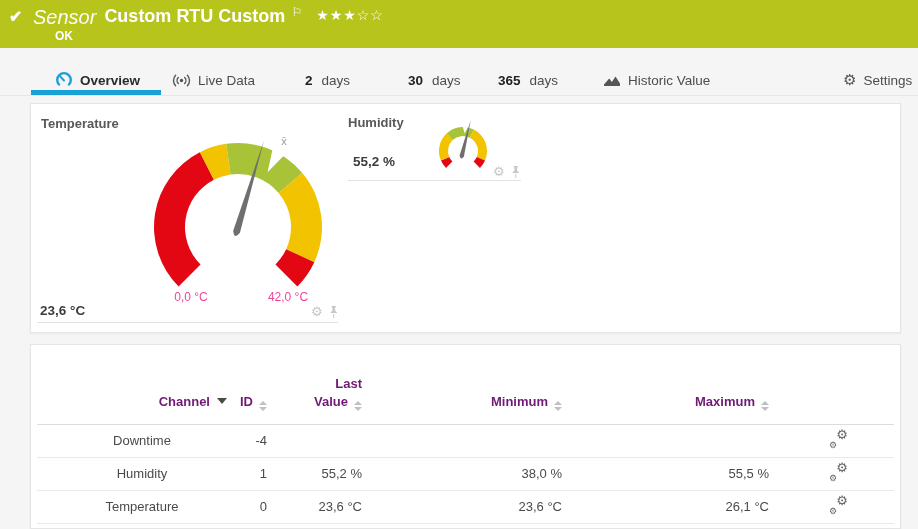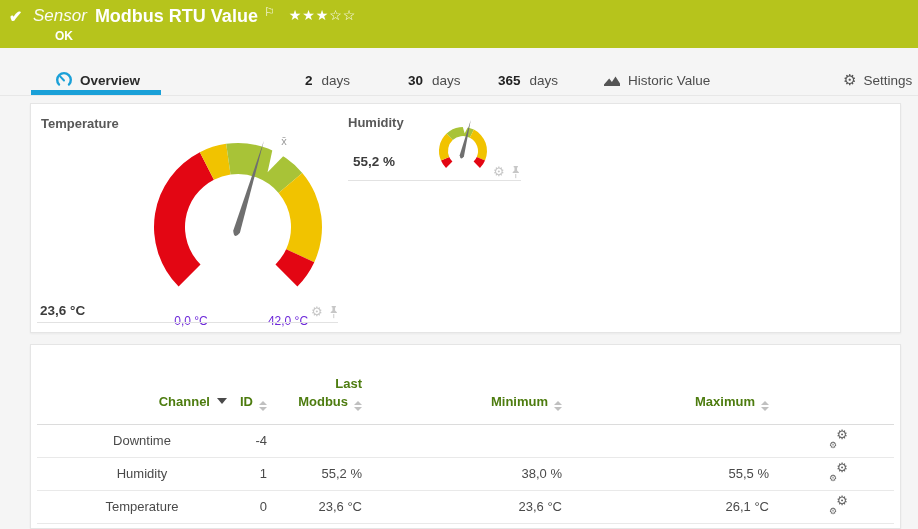--- a/index.html
+++ b/index.html
@@ -11,21 +11,21 @@
     color:#4a4a4a;
   }
 
   
   .sensor-header {
     position:absolute; left:0; top:0; width:918px; height:48px;
     background:#b6c41c; color:#fff;
   }
   .hdr-check { position:absolute; left:9px; top:7px; font-size:16px; font-weight:bold; }
   .hdr-line1 { position:absolute; left:33px; top:6px; display:flex; align-items:flex-start; }
-  .hdr-kind  { font-style:italic; font-size:17px; color:rgba(255,255,255,.95); margin-right:8px; }
+  .hdr-kind  { font-style:italic; font-size:20px; color:rgba(255,255,255,.95); margin-right:8px; }
   .hdr-title { font-size:18px; font-weight:bold; }
   .hdr-flag  { font-size:12px; margin-left:6px; margin-top:-1px; }
   .hdr-stars { margin-left:14px; margin-top:1px; font-size:14px; letter-spacing:1px; cursor:pointer; }
   .hdr-ok    { position:absolute; left:55px; top:29px; font-size:12px; font-weight:bold; }
 
   
   .tabbar {
     position:absolute; left:0; top:48px; width:918px; height:48px;
     border-bottom:1px solid #e7e7e7;
   }
@@ -43,40 +43,40 @@
   .panel-gauges { left:30px; top:103px; width:871px; height:230px; }
   .panel-table  { left:30px; top:344px; width:871px; height:185px; overflow:hidden; }
 
   
   .widget-title { position:absolute; font-size:13px; font-weight:bold; color:#585858; }
   .t-title { left:10px; top:12px; }
   .h-title { left:317px; top:11px; }
   .gauge-svg { position:absolute; }
   .t-svg { left:82px;  top:13px; width:250px; height:205px; }
   .h-svg { left:392px; top:13px; width:82px;  height:62px; }
-  .scale-label { position:absolute; font-size:12px; color:#6d28d9; transform:translateX(-50%);margin-top:24px; }
+  .scale-label { position:absolute; font-size:12px; color:#ec4899; transform:translateX(-50%); }
   .t-min { left:160px; top:186px; }
   .t-max { left:257px; top:186px; }
   .widget-value { position:absolute; font-size:13.5px; font-weight:bold; color:#3c3c3c; }
   .t-value { left:9px;   top:199px; }
   .h-value { left:322px; top:50px; }
   .widget-tools { position:absolute; display:flex; align-items:center; gap:5px; color:#c7c7c7; }
   .t-tools { left:280px; top:200px; }
   .h-tools { left:462px; top:60px; }
   .widget-tools .gear-glyph { font-size:13px; cursor:pointer; }
   .widget-tools svg { display:block; cursor:pointer; }
   .widget-sep { position:absolute; height:1px; background:#e2e2e2; }
   .t-sep { left:6px;   top:218px; width:301px; }
   .h-sep { left:317px; top:76px;  width:173px; }
 
   
   table.channels { position:absolute; left:6px; top:0; width:857px;
                    border-collapse:collapse; table-layout:fixed; }
   table.channels th {
-    font-size:13px; font-weight:bold; color:#4d7c0f; text-align:right;
+    font-size:13px; font-weight:bold; color:#701a75; text-align:right;
     vertical-align:bottom; padding:30px 0 13px 0; border-bottom:1px solid #dcdcdc;
     cursor:pointer; line-height:1.35;
   }
   table.channels th.c-channel { text-align:right; padding-left:20px; }
   table.channels td {
     font-size:13px; color:#4a4a4a; height:33px; text-align:right;
     border-bottom:1px solid #e9e9e9; padding:0;
   }
   table.channels td.c-channel { text-align:center; padding-left:20px; cursor:pointer; }
   table.channels td.c-icon { text-align:left; padding-left:60px; }
@@ -91,34 +91,42 @@
   .gears .g-big   { position:absolute; right:1px; top:-3px; font-size:13px; }
   .gears .g-small { position:absolute; left:0; bottom:-2px; font-size:9px; }
 </style>
 </head>
 <body>
 
 <div class="sensor-header" style="background: rgb(182, 196, 28);">
   <span class="hdr-check">✔</span>
   <div class="hdr-line1">
     <span class="hdr-kind">Sensor</span>
-    <span class="hdr-title">Modbus RTU Value</span>
+    <span class="hdr-title">Custom RTU Custom</span>
     <span class="hdr-flag">⚐</span>
     <span class="hdr-stars"><span>★★★</span><span>☆☆</span></span>
   </div>
   <span class="hdr-ok">OK</span>
 </div>
 
 <div class="tabbar">
   <div class="tab active" style="left:55px">
     <svg width="18" height="18" viewBox="0 0 18 18">
       <path d="M4 13.5 A6.8 6.8 0 1 1 14 13.5" fill="none" stroke="#1aa0d8" stroke-width="2.4" stroke-linecap="round"></path>
       <path d="M9 9.5 L5.4 5.6" stroke="#1aa0d8" stroke-width="2" stroke-linecap="round"></path>
     </svg>
     <span>Overview</span>
+  </div>
+  <div class="tab" style="left:172px">
+    <svg width="19" height="15" viewBox="0 0 19 15">
+      <circle cx="9.5" cy="7.5" r="1.7" fill="#555"></circle>
+      <path d="M6.3 4.5a4.3 4.3 0 0 0 0 6M3.6 2.2a7.8 7.8 0 0 0 0 10.6" fill="none" stroke="#555" stroke-width="1.4" stroke-linecap="round"></path>
+      <path d="M12.7 4.5a4.3 4.3 0 0 1 0 6M15.4 2.2a7.8 7.8 0 0 1 0 10.6" fill="none" stroke="#555" stroke-width="1.4" stroke-linecap="round"></path>
+    </svg>
+    <span>Live Data</span>
   </div>
   <div class="tab" style="left:305px">
     <span class="num">2</span>
     <span>days</span>
   </div>
   <div class="tab" style="left:408px">
     <span class="num">30</span>
     <span>days</span>
   </div>
   <div class="tab" style="left:498px">
@@ -199,21 +207,21 @@
           <span>Channel</span><span class="sort-desc"></span>
         </th>
         <th>
           <span>ID</span><span class="sort">
               <i class="up"></i>
               <i class="down"></i>
             </span>
         </th>
         <th>
           <span>Last</span><br>
-          <span>Modbus</span><span class="sort">
+          <span>Value</span><span class="sort">
               <i class="up"></i>
               <i class="down"></i>
             </span>
         </th>
         <th>
           <span>Minimum</span><span class="sort">
               <i class="up"></i>
               <i class="down"></i>
             </span>
         </th>

